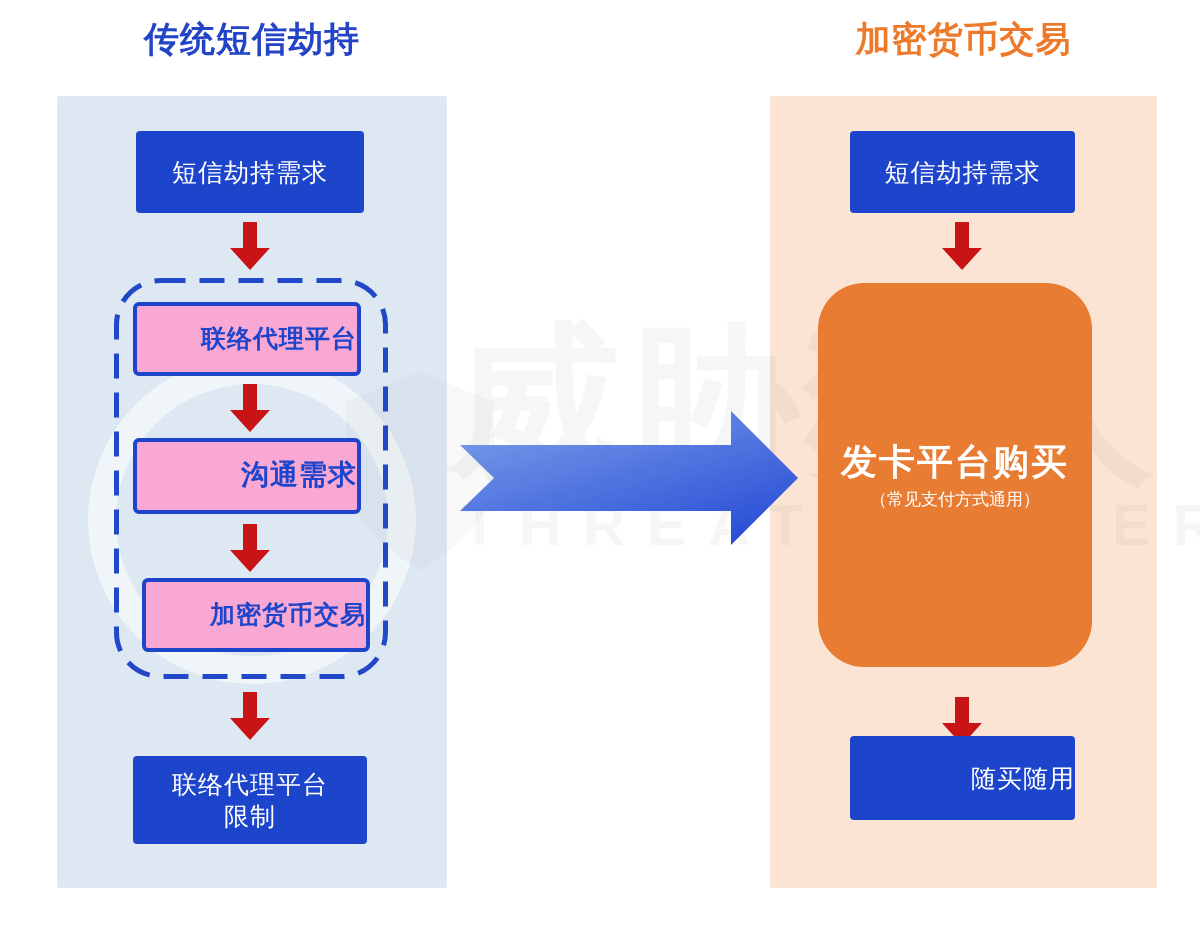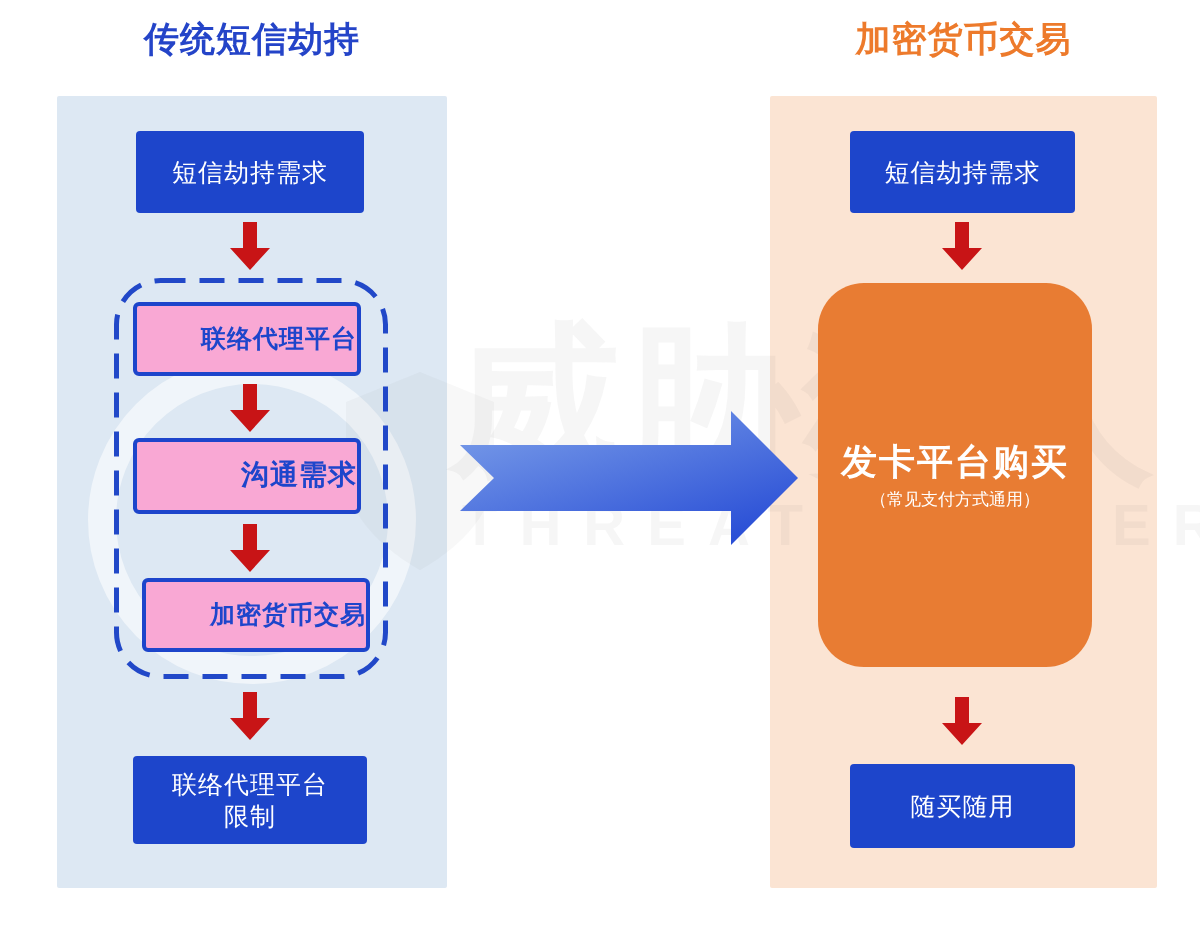--- a/index.html
+++ b/index.html
@@ -128,17 +128,17 @@
 
   <div class="orange-box">
     <div class="l1">发卡平台购买</div>
     <div class="l2">（常见支付方式通用）</div>
   </div>
 
   <svg class="red-arrow" style="left:942px;top:697px;" viewBox="0 0 40 48">
     <path d="M13 0 h14 v26 h13 L20 48 L0 26 h13 z" fill="#c81416"></path>
   </svg>
 
-  <div class="blue-box" style="left:850px;top:764px;width:225px;height:84px;">
+  <div class="blue-box" style="left:850px;top:736px;width:225px;height:84px;align-items:flex-end;">
     <span>随买随用</span>
   </div>
 
 </div>
 
 </body></html>

